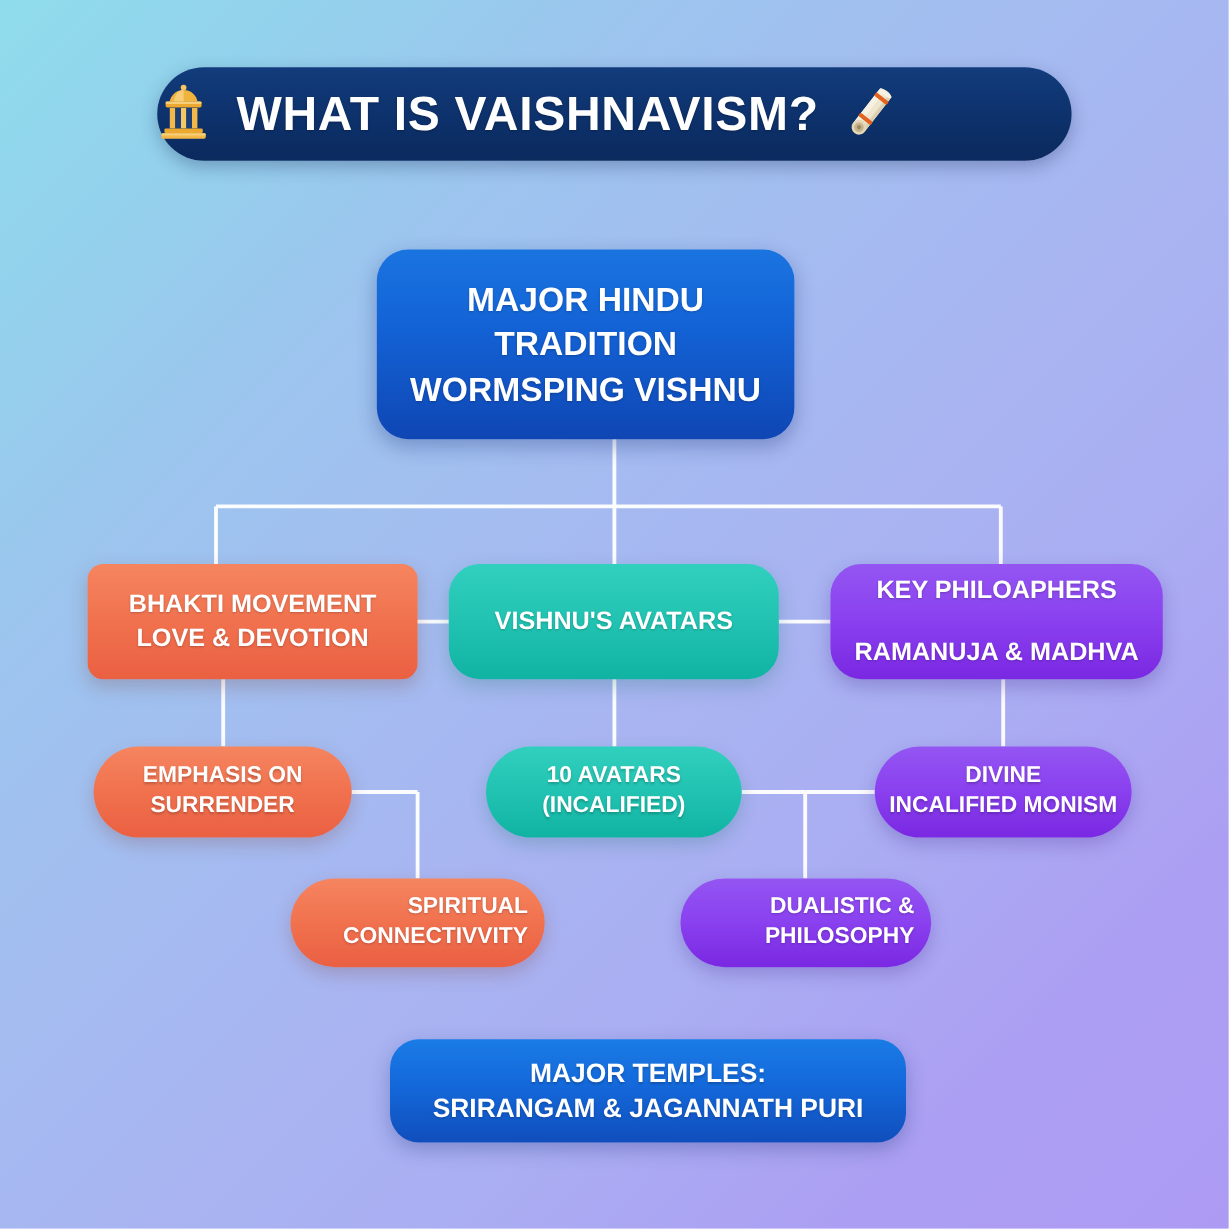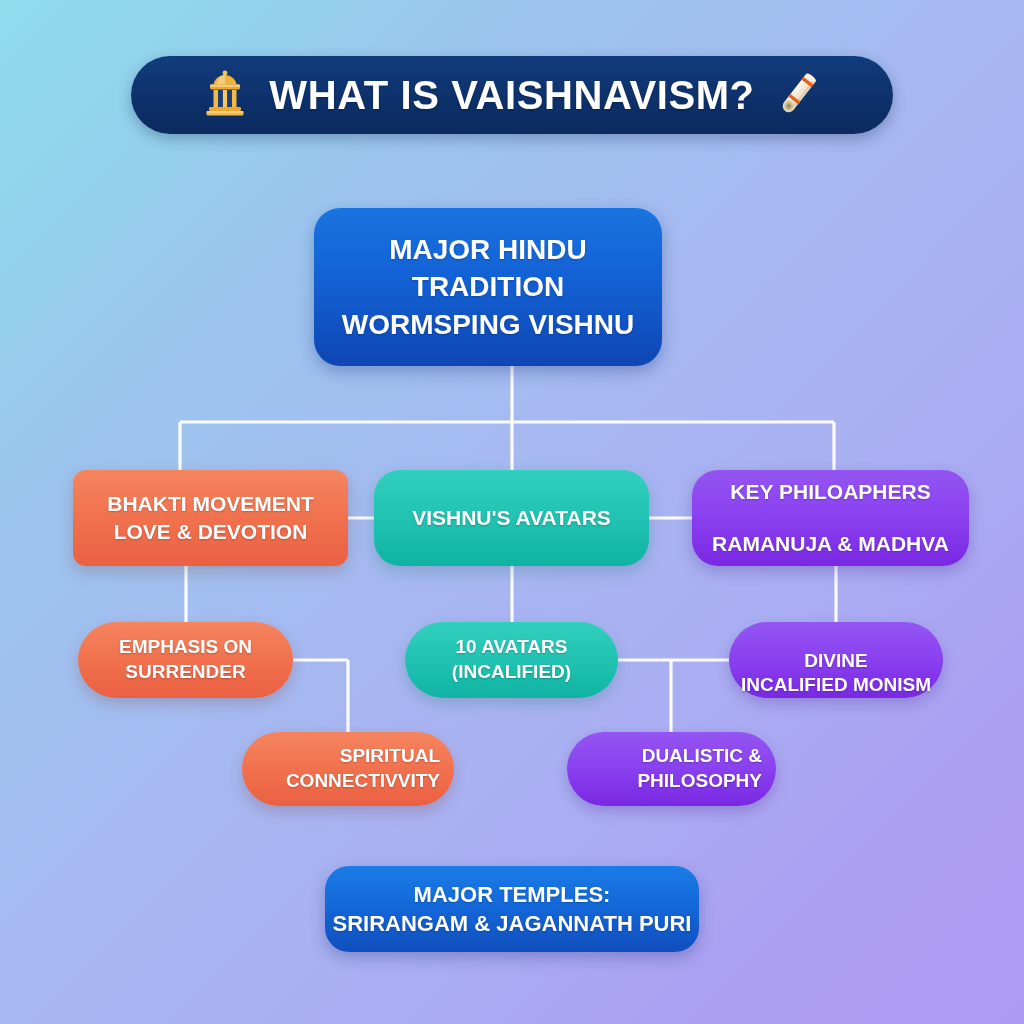--- a/index.html
+++ b/index.html
@@ -35,21 +35,21 @@
     position: absolute;
     left: 131px;
     top: 56px;
     width: 762px;
     height: 78px;
     background: linear-gradient(180deg, #123c7c 0%, #0d316b 55%, #0b2a5e 100%);
     border-radius: 39px;
     box-shadow: 0 5px 14px rgba(20, 35, 80, 0.30);
     display: flex;
     align-items: center;
-    justify-content: center;
+    justify-content: flex-start;
     gap: 22px;
   }
   #title-text {
     color: #ffffff;
     font-size: 40px;
     font-weight: bold;
     letter-spacing: 0.6px;
     white-space: nowrap;
     text-shadow: 0 1px 2px rgba(0,0,0,0.25);
   }
@@ -144,21 +144,20 @@
     left: 405px;
     width: 213px;
     background: linear-gradient(180deg, #31cfbe 0%, #22c3b2 48%, #10b3a2 100%);
     box-shadow: 0 6px 14px rgba(30, 110, 110, 0.24);
   }
   #node-monism {
     left: 729px;
     width: 214px;
     background: linear-gradient(180deg, #9455f2 0%, #8a41ef 48%, #7a28e2 100%);
     box-shadow: 0 6px 14px rgba(70, 40, 140, 0.26);
-    justify-content: flex-end;
   }
 
   
   .level4 {
     top: 732px;
     height: 74px;
     border-radius: 37px;
     font-size: 19px;
     line-height: 1.3;
     align-items: flex-end;
@@ -173,21 +172,21 @@
     left: 567px;
     width: 209px;
     background: linear-gradient(180deg, #9455f2 0%, #8a41ef 48%, #7a28e2 100%);
     box-shadow: 0 6px 14px rgba(70, 40, 140, 0.26);
   }
 
   
   #node-temples {
     left: 325px;
     top: 866px;
-    width: 374px;
+    width: 430px;
     height: 86px;
     border-radius: 24px;
     background: linear-gradient(180deg, #1a7ce6 0%, #1468da 45%, #104ebc 100%);
     box-shadow: 0 6px 16px rgba(25, 50, 120, 0.30);
     font-size: 22px;
     line-height: 1.34;
   }
 </style>
 </head>
 <body>

